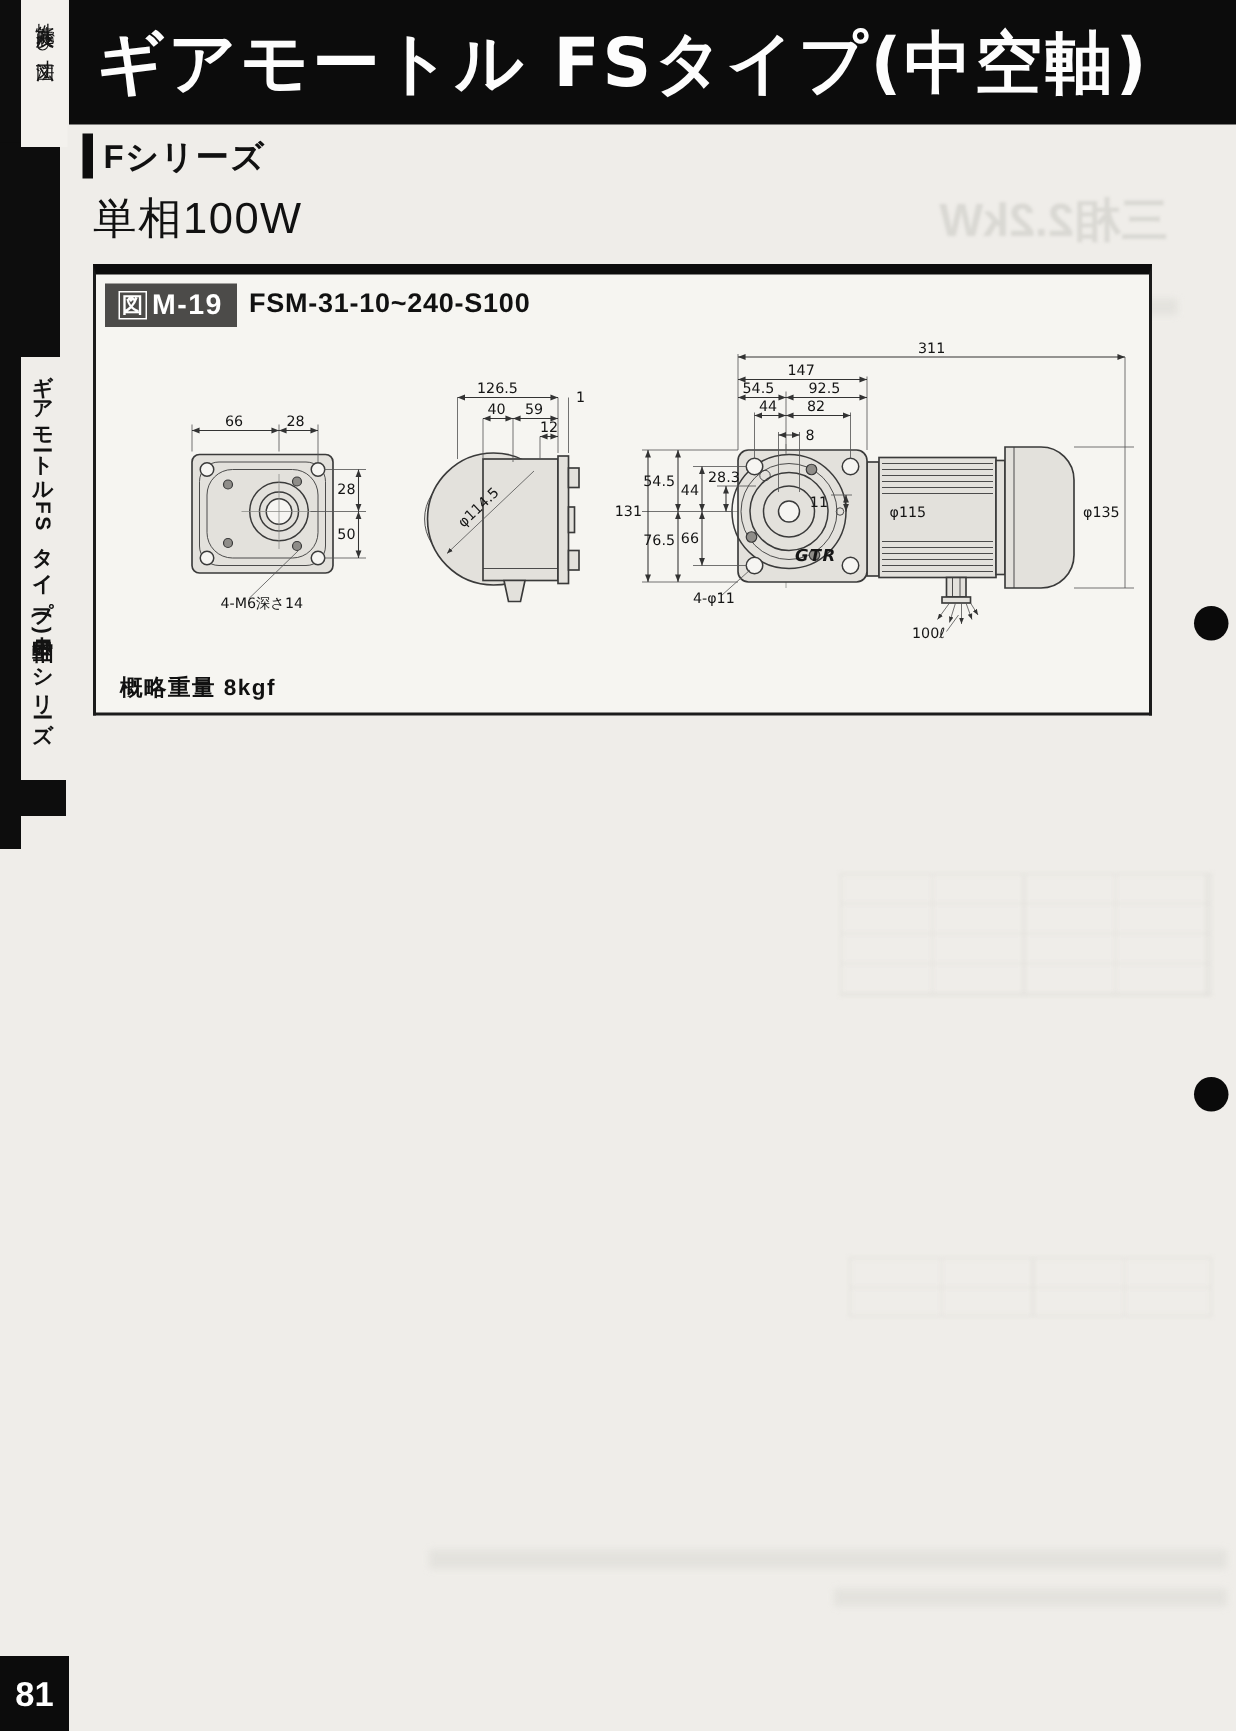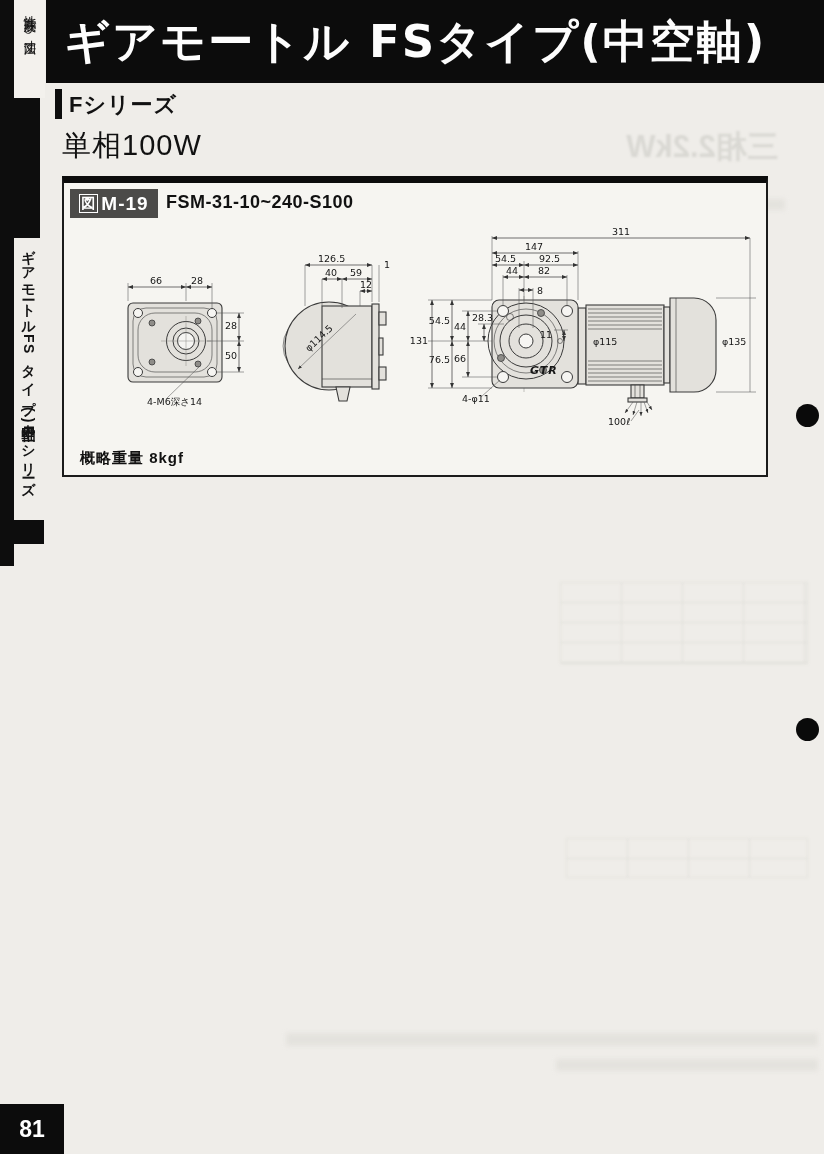--- a/index.html
+++ b/index.html
@@ -7,21 +7,21 @@
         font-family:"Liberation Sans","DejaVu Sans",sans-serif;color:#111;}
   
   .side-col{position:absolute;left:0;top:0;width:14px;height:566px;background:#0d0d0d;}
   .side-wide{position:absolute;left:0;top:95px;width:40px;height:143px;background:#0d0d0d;}
   .tab-top{position:absolute;left:14px;top:0;width:31px;height:98px;background:#f3f1ed;
            display:flex;justify-content:center;}
   .tab-top span{writing-mode:vertical-rl;font-size:12.5px;letter-spacing:2px;margin-top:5px;color:#141414;}
   .side-label{position:absolute;left:13px;top:240px;width:32px;height:284px;display:flex;justify-content:center;}
   .side-label span{writing-mode:vertical-rl;font-size:14px;font-weight:bold;letter-spacing:1.5px;color:#131313;}
   .tab-black{position:absolute;left:0;top:520px;width:44px;height:24px;background:#0d0d0d;}
-  .page-num{position:absolute;left:0;top:1104px;width:64px;height:50px;background:#0c0c0c;color:#fff;
+  .page-num{position:absolute;left:0;top:1104px;width:46px;height:50px;background:#0c0c0c;color:#fff;
             display:flex;align-items:center;justify-content:center;font-size:23px;font-weight:bold;}
   
   .header{position:absolute;left:46px;top:0;width:778px;height:83px;background:#0c0c0c;
           display:flex;align-items:center;}
   .header-title{color:#fdfdfd;font-size:45px;font-weight:bold;margin-left:18px;letter-spacing:2px;
                 font-family:"DejaVu Sans",sans-serif;white-space:nowrap;}
   
   .series-bar{position:absolute;left:55px;top:89px;width:7px;height:30px;background:#0d0d0d;}
   .series-label{position:absolute;left:69px;top:90px;font-size:22px;font-weight:bold;letter-spacing:1px;text-align:center;}
   .power-label{position:absolute;left:62px;top:126px;font-size:29px;font-weight:normal;letter-spacing:1px;}

